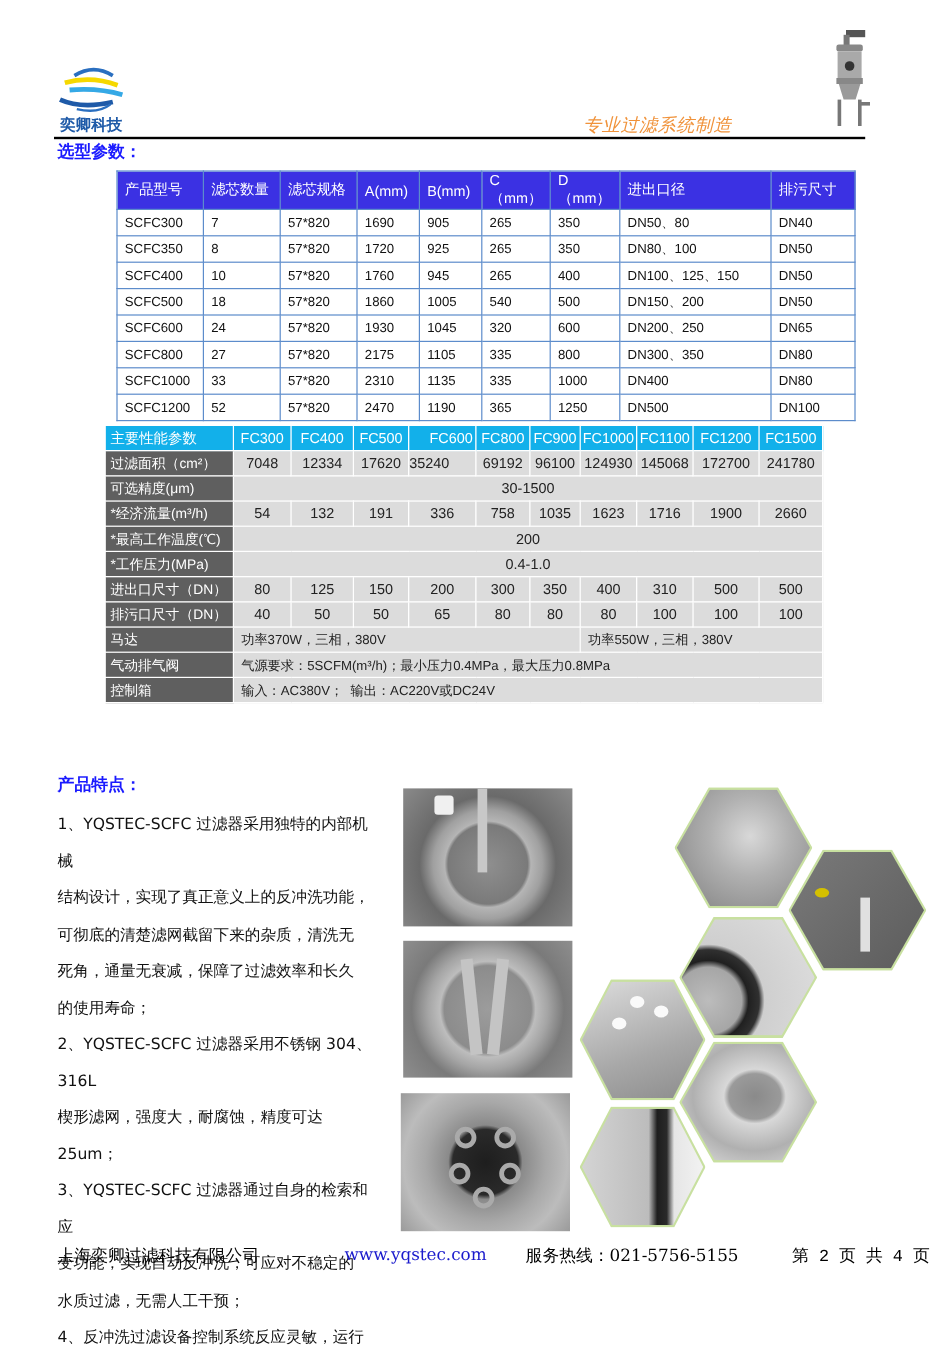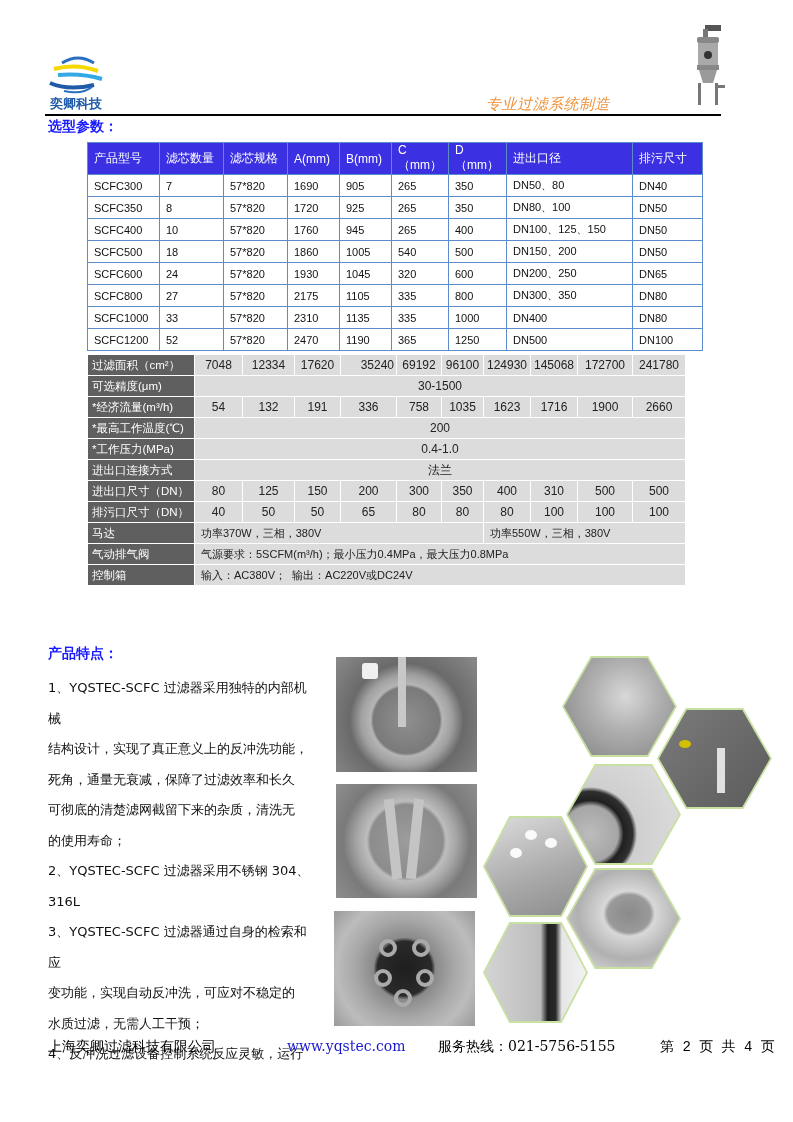--- a/index.html
+++ b/index.html
@@ -10,21 +10,21 @@
   .logo { position: absolute; left: 48px; top: 55px; width: 60px; height: 58px; }
   .logo svg { position: absolute; left: 0; top: 0; }
   .logo-text { position: absolute; left: 2px; top: 40px; font-size: 13px; font-weight: bold; color: #1e5aa8; letter-spacing: 0; white-space: nowrap; }
   .slogan { position: absolute; left: 486px; top: 95px; font-size: 15px; color: #f0923a; font-style: italic; font-family: "DejaVu Serif", serif; letter-spacing: 0.5px; }
   .header-product { position: absolute; left: 693px; top: 25px; width: 34px; height: 84px; }
   .header-rule { position: absolute; left: 45px; top: 114px; width: 676px; height: 2px; background: #000; }
 
   .section-title { position: absolute; font-size: 14px; font-weight: bold; color: #1a1aff; }
 
   
-  .t1 { position: absolute; left: 87px; top: 142px; border-collapse: collapse; font-size: 11px; font-family: "Liberation Sans", sans-serif; }
+  .t1 { position: absolute; left: 97px; top: 142px; border-collapse: collapse; font-size: 11px; font-family: "Liberation Sans", sans-serif; }
   .t1 th { background: #3b31e3; color: #ffffff; font-weight: normal; text-align: left; padding: 0 6px; height: 27px; font-size: 12px; border: 1px solid #5c8ccb; }
   .t1 td { height: 22px; padding: 0 6px; border: 1px solid #5c8ccb; background: #fff; color: #111; white-space: nowrap; }
 
   
   .t2 { position: absolute; left: 87px; top: 354px; border-collapse: collapse; font-size: 12px; font-family: "Liberation Sans", sans-serif; }
   .t2 td, .t2 th { height: 21px; border: 1.5px solid #ffffff; text-align: center; white-space: nowrap; }
   .t2 th { background: #12b0ea; color: #ffffff; font-weight: normal; font-size: 12px; }
   .t2 th.lab { text-align: left; padding-left: 4px; }
   .t2 td.lab { background: #5f5f5f; color: #ffffff; text-align: left; padding-left: 4px; font-size: 11.5px; }
   .t2 td.val { background: #dcdcdc; color: #222; }
@@ -201,25 +201,38 @@
       <col style="width:56px">
       <col style="width:45px">
       <col style="width:42px">
       <col style="width:47px">
       <col style="width:47px">
       <col style="width:55px">
       <col style="width:53px">
   </colgroup>
   <tbody>
     <tr>
+      <th class="lab">主要性能参数</th>
+      <th>FC300</th>
+      <th>FC400</th>
+      <th>FC500</th>
+      <th style="text-align:right;padding-right:2px">FC600</th>
+      <th>FC800</th>
+      <th>FC900</th>
+      <th>FC1000</th>
+      <th>FC1100</th>
+      <th>FC1200</th>
+      <th>FC1500</th>
+    </tr>
+    <tr>
       <td class="lab">过滤面积（cm²）</td>
       <td class="val">7048</td>
       <td class="val">12334</td>
       <td class="val">17620</td>
-      <td class="val" style="text-align:right;padding-right:2px">35240</td>
+      <td class="val" style="text-align:left;padding-right:2px">35240</td>
       <td class="val">69192</td>
       <td class="val">96100</td>
       <td class="val">124930</td>
       <td class="val">145068</td>
       <td class="val">172700</td>
       <td class="val">241780</td>
     </tr>
     <tr>
       <td class="lab">可选精度(μm)</td>
       <td class="val" colspan="10">30-1500</td>
@@ -239,24 +252,20 @@
     </tr>
     <tr>
       <td class="lab">*最高工作温度(℃)</td>
       <td class="val" colspan="10">200</td>
     </tr>
     <tr>
       <td class="lab">*工作压力(MPa)</td>
       <td class="val" colspan="10">0.4-1.0</td>
     </tr>
     <tr>
-      <td class="lab">进出口连接方式</td>
-      <td class="val" colspan="10">法兰</td>
-    </tr>
-    <tr>
       <td class="lab">进出口尺寸（DN）</td>
       <td class="val">80</td>
       <td class="val">125</td>
       <td class="val">150</td>
       <td class="val">200</td>
       <td class="val">300</td>
       <td class="val">350</td>
       <td class="val">400</td>
       <td class="val">310</td>
       <td class="val">500</td>
@@ -288,24 +297,25 @@
       <td class="lab">控制箱</td>
       <td class="val left" colspan="10" style="white-space:pre">输入：AC380V；  输出：AC220V或DC24V</td>
     </tr>
   </tbody>
 </table>
 
 <div class="section-title" style="left:48px; top:645px;">产品特点：</div>
 <div class="features">
   <p>1、YQSTEC-SCFC 过滤器采用独特的内部机械</p>
   <p>结构设计，实现了真正意义上的反冲洗功能，</p>
+  <p>可彻底的清楚滤网截留下来的杂质，清洗无</p>
   <p>死角，通量无衰减，保障了过滤效率和长久</p>
-  <p>可彻底的清楚滤网截留下来的杂质，清洗无</p>
   <p>的使用寿命；</p>
   <p>2、YQSTEC-SCFC 过滤器采用不锈钢 304、316L</p>
+  <p>楔形滤网，强度大，耐腐蚀，精度可达 25um；</p>
   <p>3、YQSTEC-SCFC 过滤器通过自身的检索和应</p>
   <p>变功能，实现自动反冲洗，可应对不稳定的</p>
   <p>水质过滤，无需人工干预；</p>
   <p>4、反冲洗过滤设备控制系统反应灵敏，运行</p>
 
 </div>
 
 <div class="photo" style="left:336px; top:657px; width:141px; height:115px; background: radial-gradient(circle at 50% 55%, #8f8f8f 0, #7a7a7a 35%, #b5b5b5 38%, #a0a0a0 48%, #6a6a6a 60%, #8a8a8a 100%);">
   <div style="position:absolute;left:62px;top:0;width:8px;height:70px;background:#c8c8c8;"></div>
   <div style="position:absolute;left:26px;top:6px;width:16px;height:16px;background:#f0f0f0;border-radius:3px;"></div>

